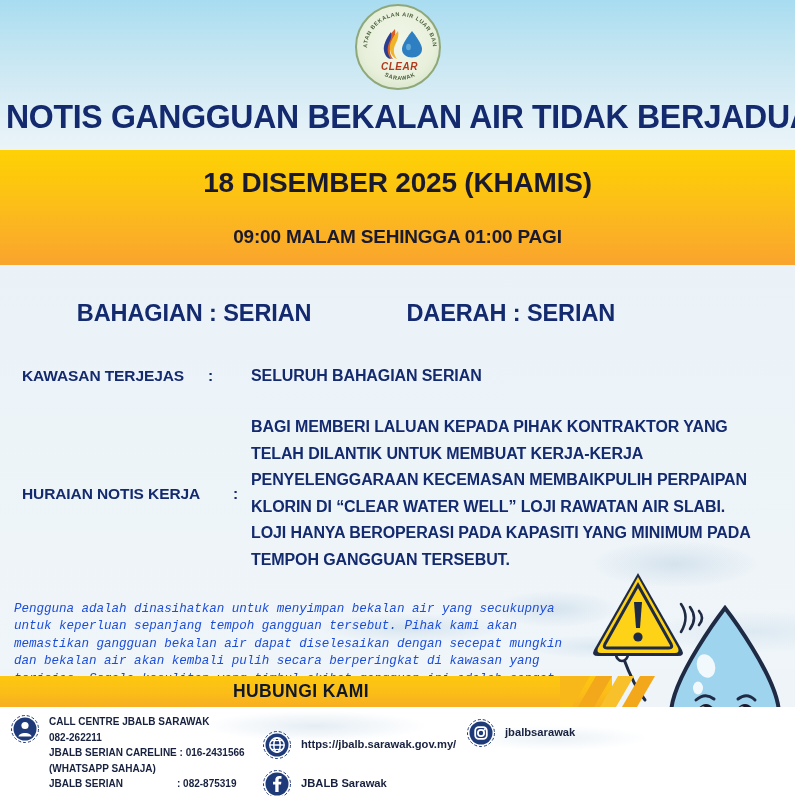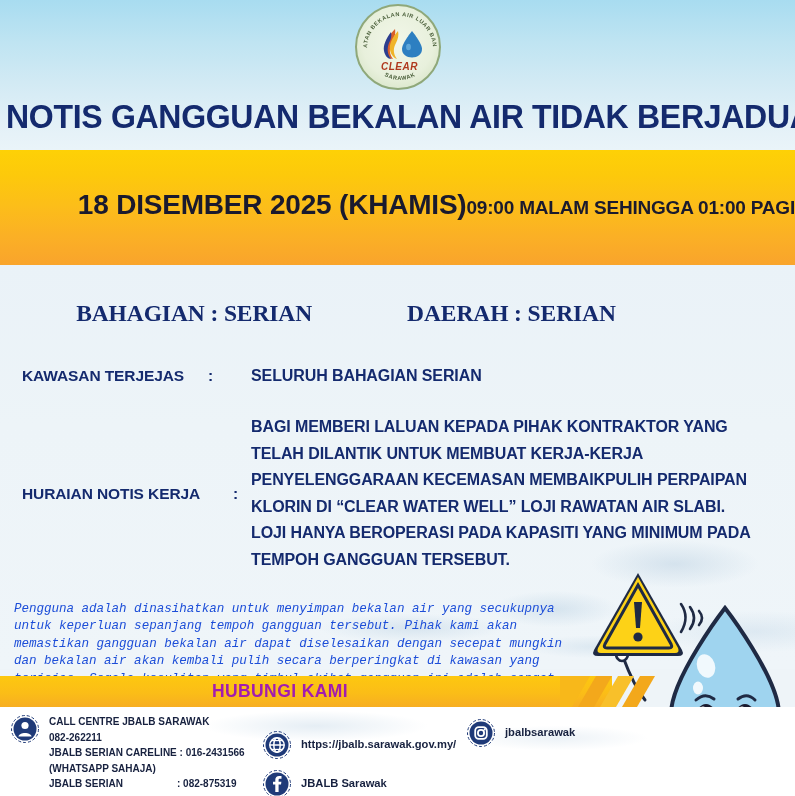--- a/index.html
+++ b/index.html
@@ -95,23 +95,24 @@
   }
 
   
   .date-band {
     position: absolute;
     left: 0; top: 150px;
     width: 795px;
     height: 115px;
     background: linear-gradient(180deg, #fed106 0%, #fdc90b 22%, #fcbe19 48%, #fbb025 75%, #f9a42c 100%);
     display: flex;
-    flex-direction: row;
+    flex-direction: column;
     align-items: center;
-    justify-content: flex-end;
+    justify-content: center;
+    gap: 22px;
   }
   .date-line1 {
     font-size: 28px;
     font-weight: bold;
     color: #1a1a2e;
     letter-spacing: -0.2px;
     margin-bottom: 5px;
   }
   .date-line2 {
     font-size: 19px;
@@ -130,21 +131,20 @@
   }
 
   .region-row {
     position: absolute;
     left: 0;
     top: 300px;
     width: 692px;
     display: flex;
     justify-content: center;
     gap: 95px;
-    font-family: Liberation Serif, serif;
   }
   .region-item {
     font-size: 23.5px;
     font-weight: bold;
     color: #142a6e;
     letter-spacing: -0.1px;
     white-space: nowrap;
   }
 
   .kawasan-label {
@@ -284,22 +284,23 @@
     background: linear-gradient(180deg, #fdc810 0%, #fbbd17 55%, #f7ae22 100%);
   }
   .contact-band-title {
     position: absolute;
     left: 0;
     top: 681px;
     width: 560px;
     text-align: center;
     font-size: 17.5px;
     font-weight: bold;
-    color: #a21caf;
+    color: #0f172a;
     letter-spacing: 0.4px;
+    padding-left: 21px;
   }
   .band-slashes {
     position: absolute;
     left: 560px;
     top: 676px;
     width: 95px;
     height: 31px;
   }
 
   .footer-area {

